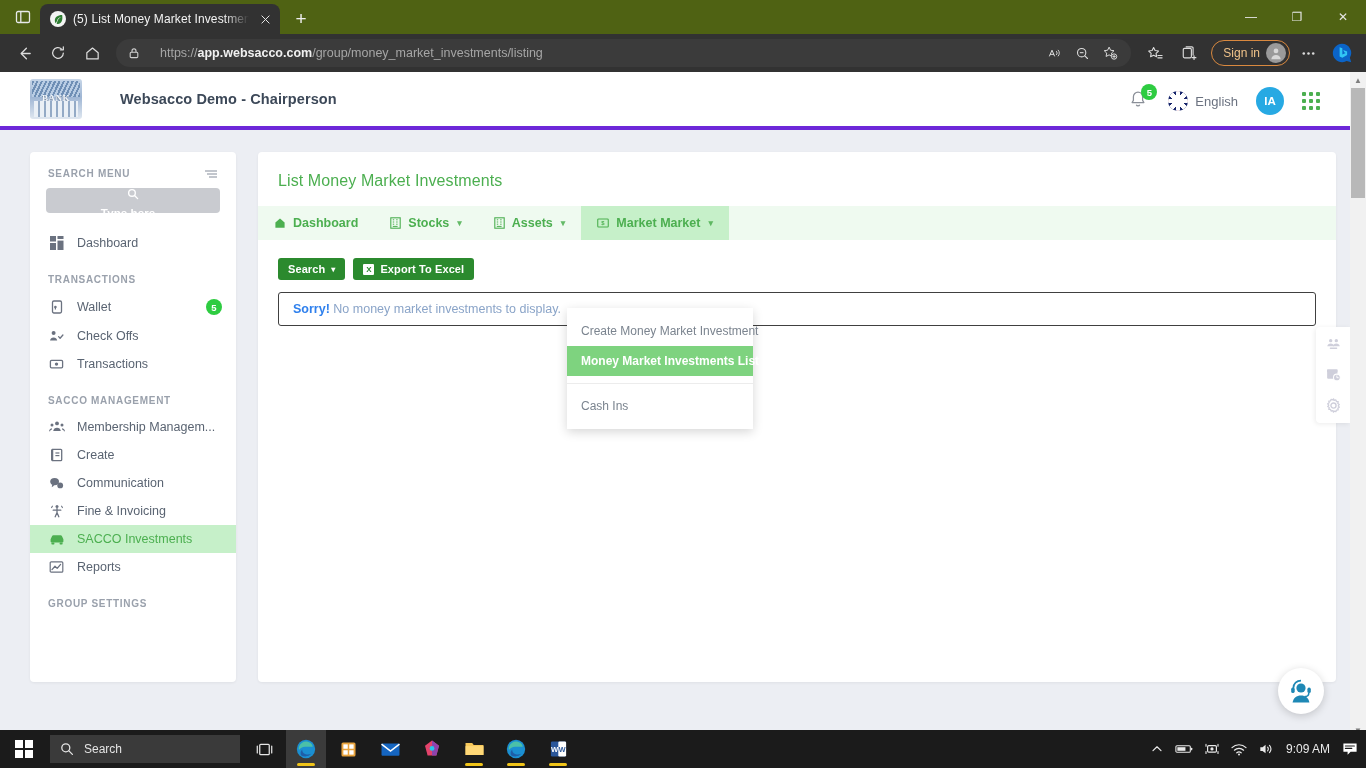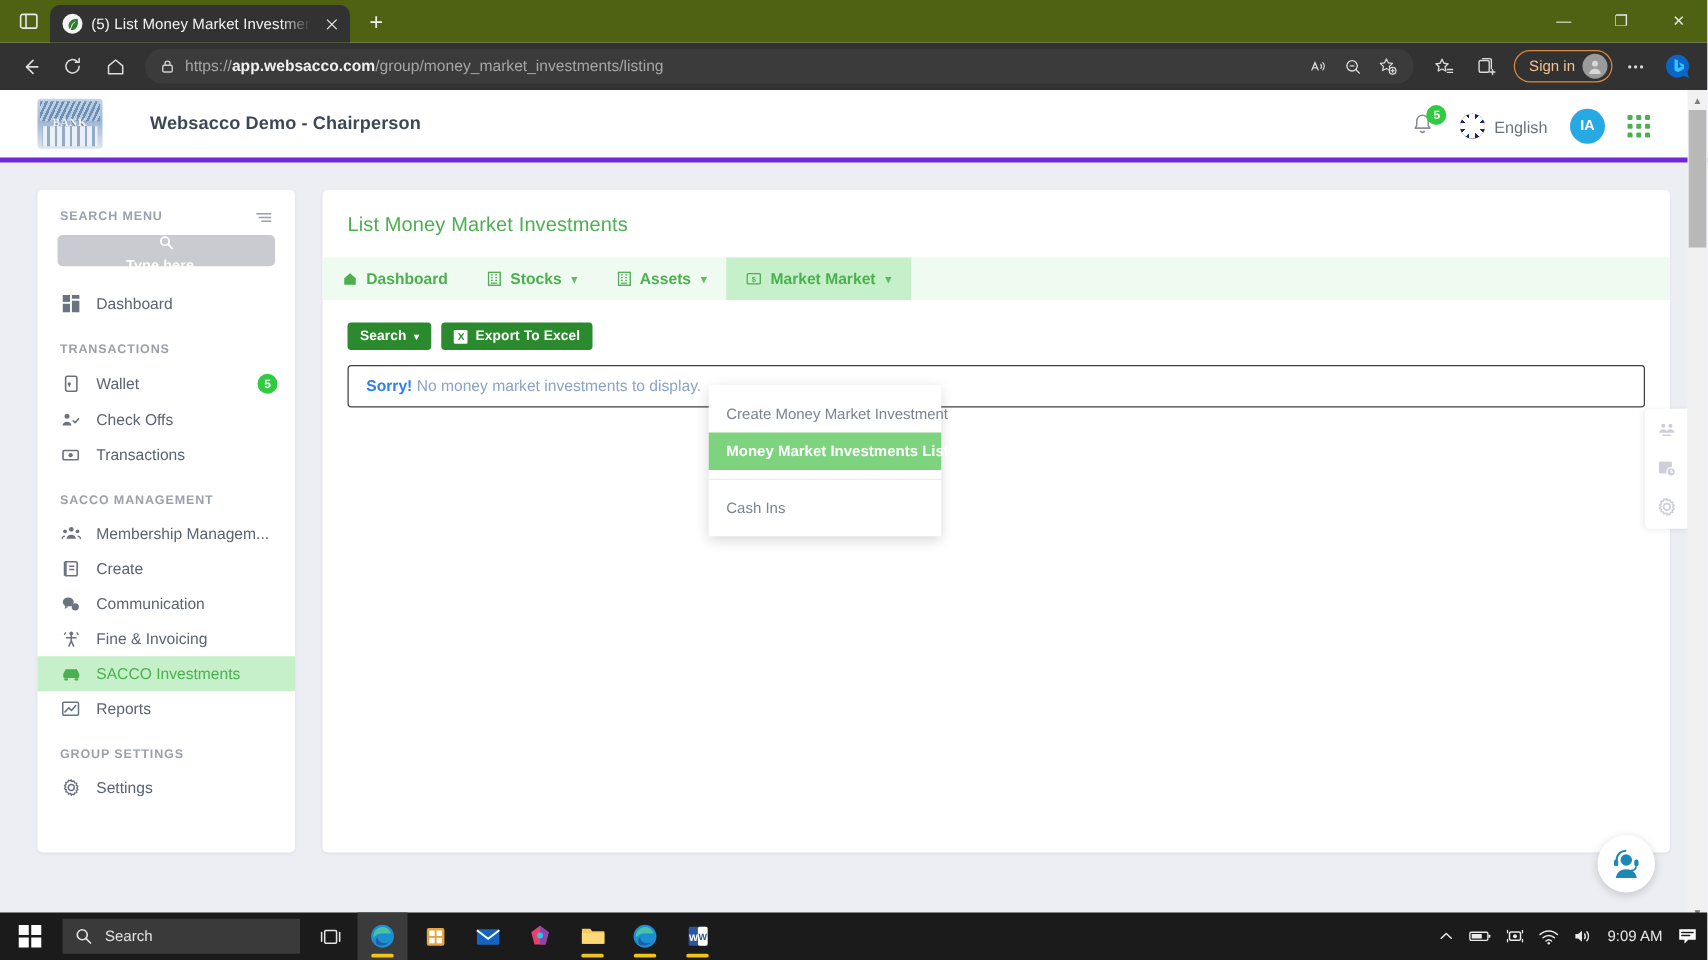--- a/index.html
+++ b/index.html
@@ -48,21 +48,21 @@
 
   .toolbar {
     height: 38px; background: #323232; display: flex; align-items: center;
     padding: 0 8px; gap: 2px;
   }
   .tb-btn { width: 32px; height: 30px; display:flex;align-items:center;justify-content:center;
     color:#dcdcdc; border-radius: 4px; }
   .omnibox {
     flex: 1 1 auto; height: 28px; background: #3b3b3b; border-radius: 14px;
     display: flex; align-items: center; padding: 0 8px 0 12px; margin: 0 6px;
-    gap: 8px; min-width: 0;
+    gap: 20px; min-width: 0;
   }
   .omnibox .url { font-size: 12.5px; color: #a6a6a6; white-space: nowrap; overflow: hidden; flex:1 1 auto;}
   .omnibox .url b { color:#f0f0f0; font-weight: 600; }
   .omni-actions { display:flex; align-items:center; gap:2px; }
   .omni-actions .tb-btn { width: 26px; height: 26px; }
   .signin {
     height: 26px; border: 1px solid #d9893f; border-radius: 14px;
     display: flex; align-items: center; gap: 6px; padding: 0 3px 0 11px;
     color: #f0c38a; font-size: 12px; margin-left: 4px;
   }
@@ -542,29 +542,20 @@
             <svg width="15" height="14" viewBox="0 0 15 14">
                 <rect x="1.2" y="1.8" width="12.6" height="10.4" rx="1" fill="none" stroke="currentColor" stroke-width="1.2"></rect>
                 <path d="M3 9.6l3-3.4 2.2 2.2 3.4-4" fill="none" stroke="currentColor" stroke-width="1.3" stroke-linecap="round" stroke-linejoin="round"></path>
               </svg>
           </span>
           <span class="ni-label">Reports</span>
         </div>
 
         <div class="nav-section">GROUP SETTINGS</div>
 
-        <div class="nav-item">
-          <span class="ni-icon">
-            <svg width="14" height="14" viewBox="0 0 14 14">
-                <path d="M7 4.6A2.4 2.4 0 1 0 7 9.4 2.4 2.4 0 0 0 7 4.6z" fill="none" stroke="currentColor" stroke-width="1.2"></path>
-                <path d="M7 .8l.6 1.5 1.6-.5.6 1.5 1.6.2-.4 1.6 1.4.9-1 1.3 1 1.3-1.4.9.4 1.6-1.6.2-.6 1.5-1.6-.5L7 13.2l-.6-1.5-1.6.5-.6-1.5-1.6-.2.4-1.6L1.6 8l1-1.3-1-1.3 1.4-.9-.4-1.6 1.6-.2.6-1.5 1.6.5z" fill="none" stroke="currentColor" stroke-width="1.1" stroke-linejoin="round"></path>
-              </svg>
-          </span>
-          <span class="ni-label">Settings</span>
-        </div>
       </div>
 
       <div class="content-card">
         <div class="card-title">List Money Market Investments</div>
 
         <div class="tabbar">
           <div class="tabitem">
             <span style="display:flex;">
               <svg width="12" height="12" viewBox="0 0 12 12">
                   <path d="M1.4 5.6L6 1.6l4.6 4v5.1H1.4V5.6z" fill="currentColor"></path>

